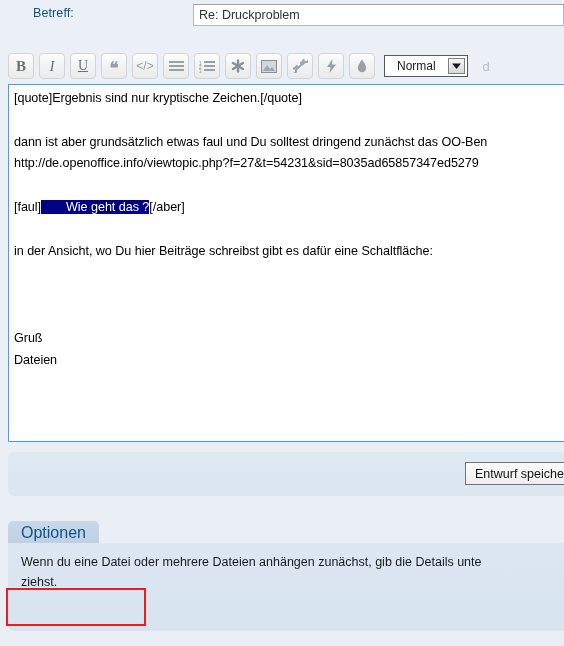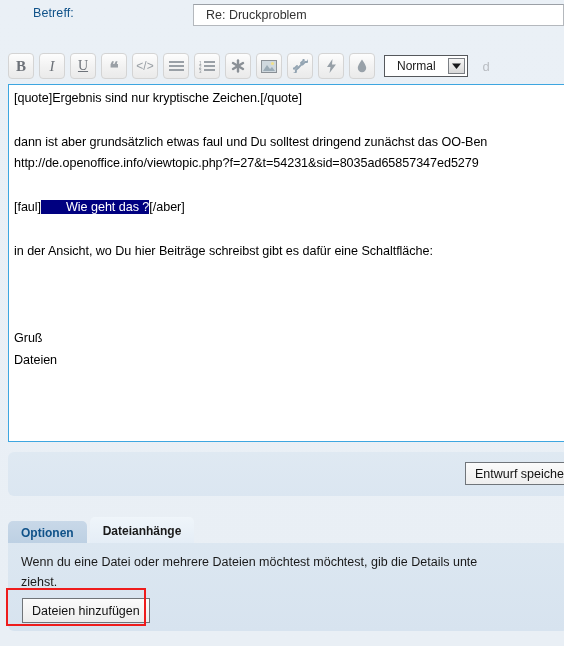--- a/index.html
+++ b/index.html
@@ -30,21 +30,21 @@
   }
   .subject-input {
     position: absolute; left: 193px; top: 4px;
     width: 371px; height: 22px;
     background: #ffffff;
     border: 1px solid #b4b8bd;
     border-top-color: #9ba0a6;
     font-family: "Liberation Sans", sans-serif;
     font-size: 12.5px;
     color: #333333;
-    padding: 2px 12px;
+    padding: 2px 5px;
     outline: none;
   }
 
   
   .toolbar {
     position: absolute; left: 8px; top: 50px;
     width: 556px; height: 32px;
     display: flex; align-items: center;
     gap: 5px;
   }
@@ -149,22 +149,22 @@
   
   .tabs {
     position: absolute; left: 8px; top: 516px;
     height: 28px;
     display: flex; align-items: flex-end;
   }
   .tab {
     height: 25px;
     padding: 0 13px;
     display: flex; align-items: center;
-    font-size: 12px;
-    font-weight: bold;
+    font-size: 16px;
+    font-weight: normal;
     border-radius: 5px 5px 0 0;
     cursor: pointer;
   }
   .tab.inactive {
     background: linear-gradient(180deg,#c8d8e8 0%, #bdd0e3 100%);
     color: #105289;
     height: 23px;
     margin-right: 3px;
   }
   .tab.active {
@@ -340,24 +340,22 @@
 <span>Gruß</span>
 <span>Dateien</span></div>
   </div>
 
   <div class="draft-panel">
     <div class="btn-draft">Entwurf speichern</div>
   </div>
 
   <div class="tabs">
     <div class="tab inactive">Optionen</div>
-    <div class="tab active">Dateianhänge</div>
   </div>
 
   <div class="attach-panel">
-    <div class="attach-desc"><span>Wenn du eine Datei oder mehrere Dateien möchtest möchtest, gib die Details unte</span>
+    <div class="attach-desc"><span>Wenn du eine Datei oder mehrere Dateien anhängen zunächst, gib die Details unte</span>
 <span>ziehst.</span></div>
-    <div class="btn-addfiles">Dateien hinzufügen</div>
   </div>
 
   <div class="annot-box"></div>
 
 </div>
 
 </body></html>

